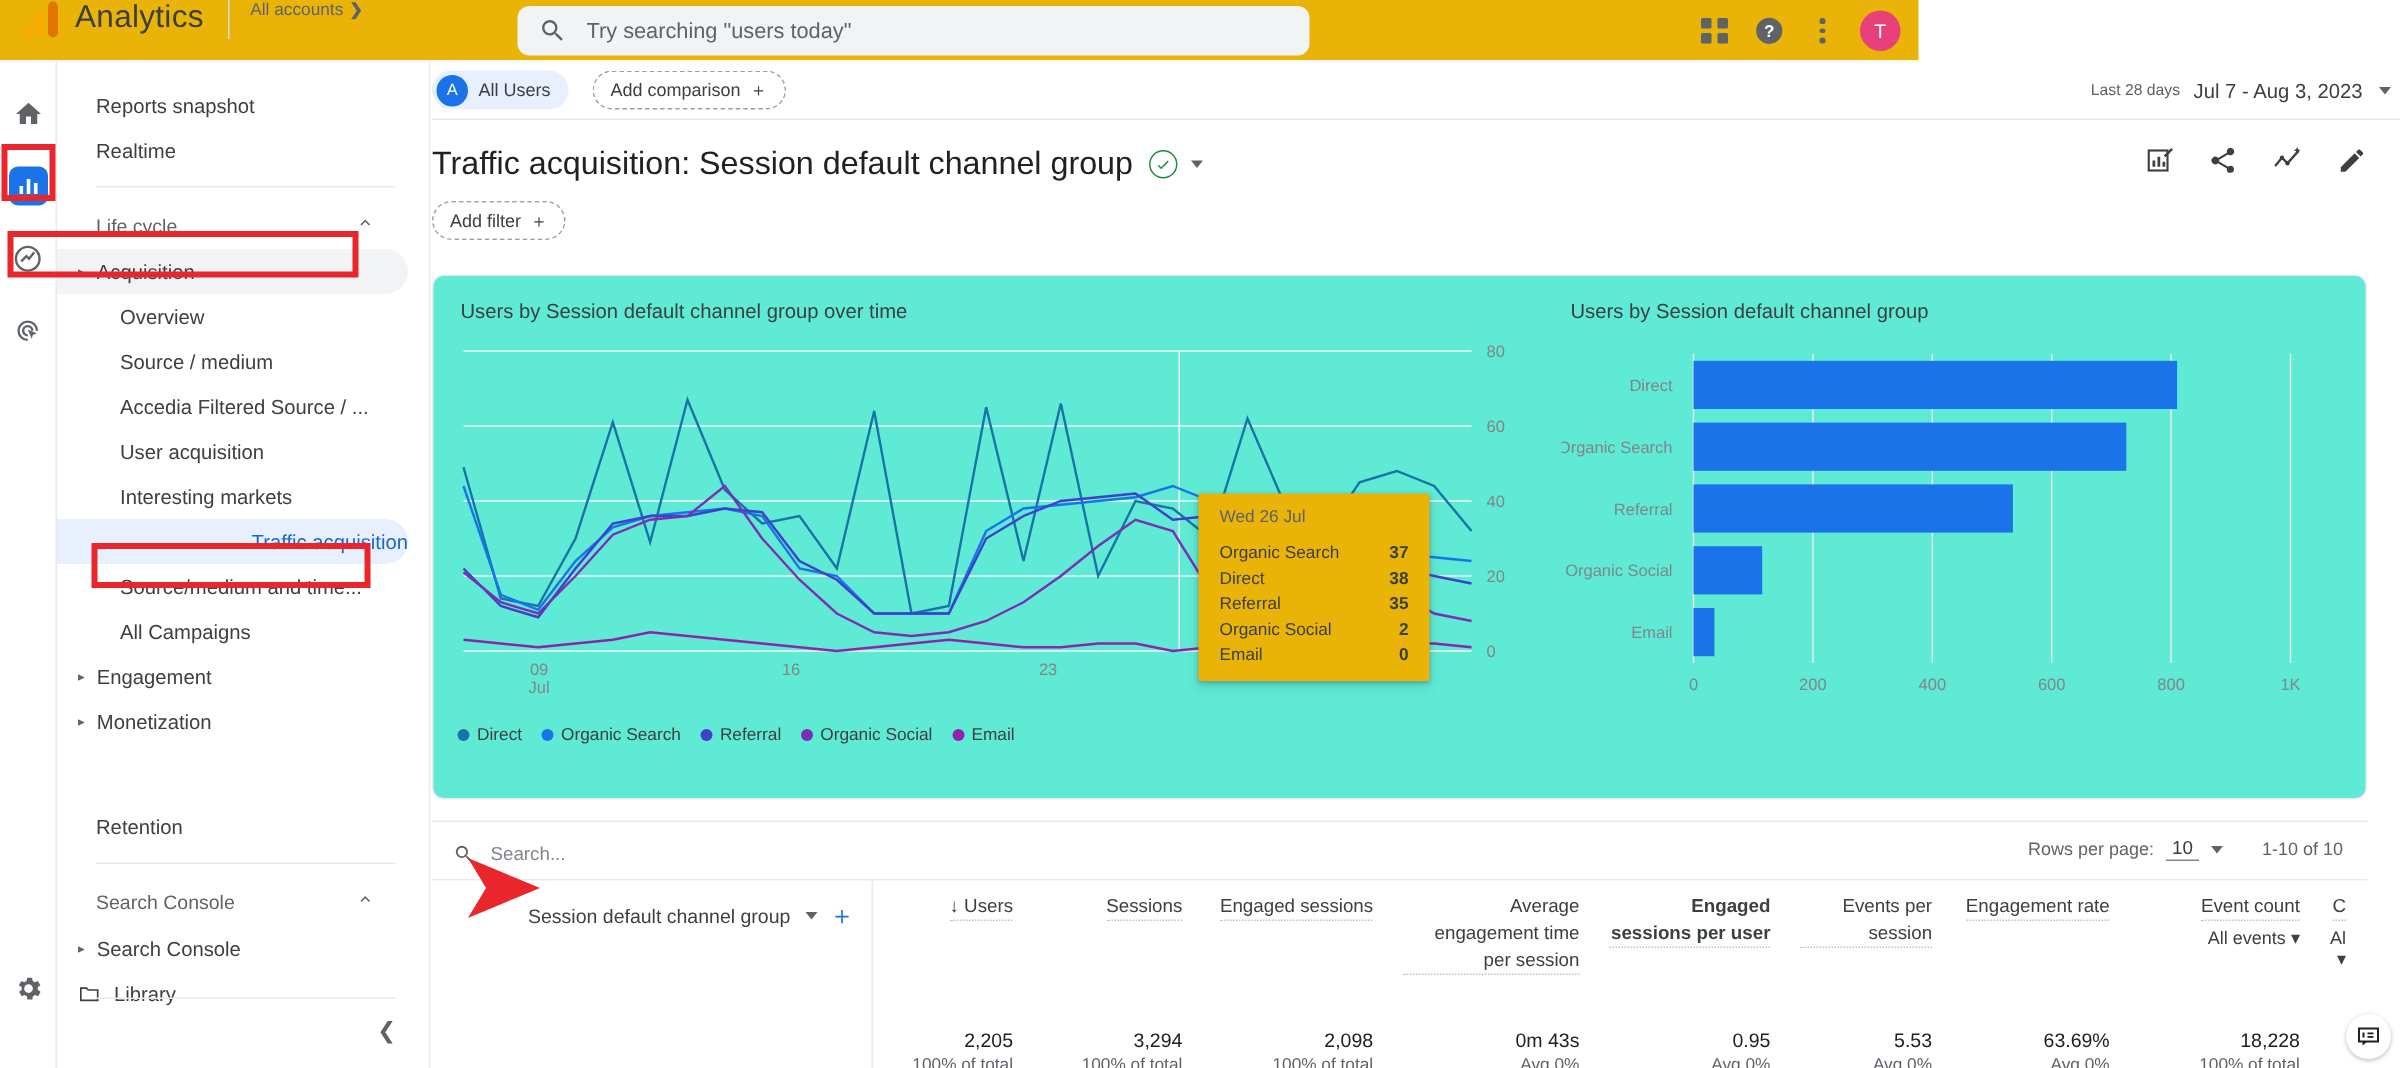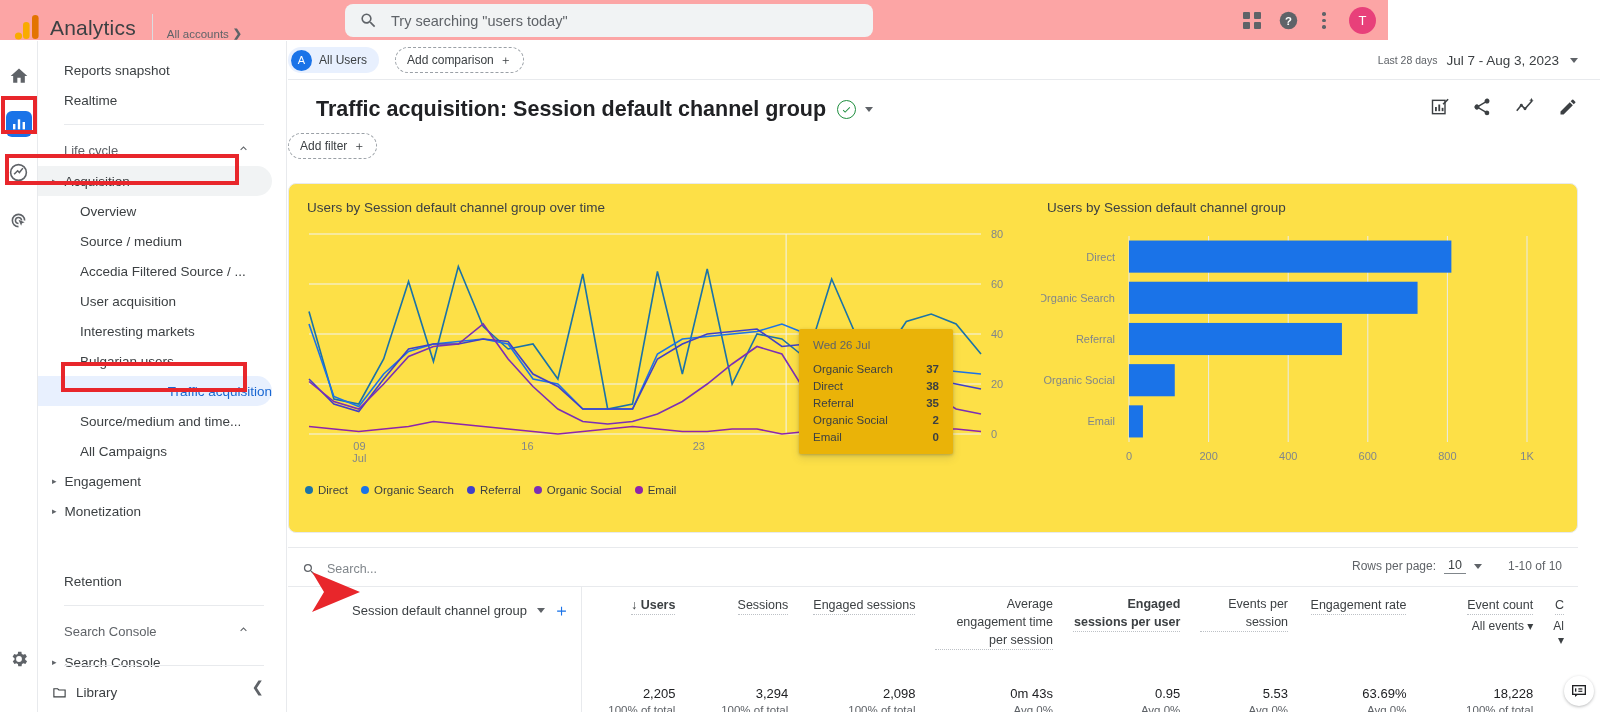--- a/index.html
+++ b/index.html
@@ -6,22 +6,22 @@
   html, body {
     width: 1600px; height: 712px;
     font-family: "Liberation Sans", sans-serif;
     background: #fff; color: #202124;
     overflow: hidden;
   }
   .app { position: relative; width: 1600px; height: 712px; }
 
   
   .topbar {
-    position: absolute; top: 0; left: 0; width: 1388px; height: 41px;
-    background: #fca5a5; display: flex; align-items: flex-end;
+    position: absolute; top: 0; left: 0; width: 1279px; height: 41px;
+    background: #eab308; display: flex; align-items: flex-start;
     border-bottom: 1px solid #fff;
   }
   .ga-logo { margin-left: 14px; width: 28px; height: 26px; display:flex; align-items:flex-end; }
   .brand {
     font-size: 21px; color: #3c4043; margin-left: 8px; letter-spacing: .2px;
     font-family: "Liberation Sans", sans-serif;
   }
   .brand-div { width:1px; height: 26px; background:#dadce0; margin: 0 14px 0 16px; }
   .acct-crumb { font-size: 11.5px; color: #5f6368; display:flex; align-items:center; gap:4px; }
   .acct-crumb .chev { font-size: 11px; color:#5f6368; font-weight:bold; }
@@ -89,35 +89,35 @@
   .seg-row { height:38px; display:flex; align-items:center; padding:0 0 0 0; }
   .seg-chip {
     height:26px; border-radius:13px; background:#e8f0fe; display:flex; align-items:center;
     padding: 0 12px 0 3px; gap:7px; font-size:12px; color:#3c4043; cursor:pointer;
   }
   .seg-avatar { width:21px;height:21px;border-radius:50%;background:#1a73e8;color:#fff;font-size:11px;display:flex;align-items:center;justify-content:center; }
   .dashchip {
     height:26px; border-radius:13px; border:1px dashed #9aa0a6; display:flex; align-items:center;
     padding:0 11px; gap:6px; font-size:12px; color:#3c4043; cursor:pointer; background:#fff;
   }
-  .daterange { margin-left:auto; display:flex; align-items:center; gap:9px; padding-right:22px; }
+  .daterange { margin-left:auto; display:flex; align-items:center; gap:9px; padding-right:6px; }
   .dr-badge { font-size:10.5px; color:#5f6368; }
   .dr-text { font-size:13.5px; color:#3c4043; }
   .hr-line { height:1px; background:#e8eaed; }
 
   .title-row { display:flex; align-items:center; padding: 16px 22px 0 0; }
-  .page-title { font-size:21.5px; color:#202124; font-weight:700;padding-left:28px; }
+  .page-title { font-size:21.5px; color:#202124; font-weight:400; }
   .verified { width:19px;height:19px;border-radius:50%;border:1.5px solid #1e8e3e; display:flex;align-items:center;justify-content:center;margin-left:11px; }
   .tri-down { width:0;height:0;border-left:4.5px solid transparent;border-right:4.5px solid transparent;border-top:5px solid #5f6368; margin-left:9px; cursor:pointer;}
   .title-icons { margin-left:auto; display:flex; align-items:center; gap:22px; }
 
   
   .card {
     position:absolute; left:0; top:142px; width:1290px; height:350px;
-    border:1px solid #e8eaed; border-radius:8px; background:#fde047;
+    border:1px solid #e8eaed; border-radius:8px; background:#5eead4;
   }
   .card-title { font-size:13.5px; color:#3c4043; }
 
   .chart-axis-lbl { font-size:11px; fill:#80868b; font-family:"Liberation Sans",sans-serif; }
   .legend { display:flex; align-items:center; gap:13px; }
   .lg { display:flex; align-items:center; gap:5px; font-size:11.5px; color:#3c4043; }
   .lg i { width:8px;height:8px;border-radius:50%; display:block; }
 
   
   .tooltip {
@@ -271,23 +271,20 @@
           <span>Source / medium</span>
         </div>
         <div class="nav-item sub">
           <span>Accedia Filtered Source / ...</span>
         </div>
         <div class="nav-item sub">
           <span>User acquisition</span>
         </div>
         <div class="nav-item sub">
           <span>Interesting markets</span>
-        </div>
-        <div class="nav-item sub">
-          <span>Bulgarian users</span>
         </div>
         <div class="nav-item sub selected">
           <span>Traffic acquisition</span>
         </div>
         <div class="nav-item sub">
           <span>Source/medium and time...</span>
         </div>
         <div class="nav-item sub">
           <span>All Campaigns</span>
         </div>
@@ -525,21 +522,21 @@
           <div class="dim-head">
             <span>Session default channel group</span>
             <span class="tri-down" style="margin-left:2px;"></span>
             <span class="plus-blue">＋</span>
           </div>
         </div>
         <div style="flex:1; position:relative;">
           <table style="width:100%; border-collapse:collapse;">
             <thead>
                 <tr id="thRow">
-                  <th class="th-cell" style="width: 11%; text-align: right; font-weight: bold;"><div style="display: inline-block; text-align: right;"><span class="th">↓ Users</span></div></th>
+                  <th class="th-cell" style="width: 11%; text-align: right; font-weight: normal;"><div style="display: inline-block; text-align: right;"><span class="th">↓ Users</span></div></th>
                   <th class="th-cell" style="width: 11.5%; text-align: right; font-weight: normal;"><div style="display: inline-block; text-align: right;"><span class="th">Sessions</span></div></th>
                   <th class="th-cell" style="width: 13%; text-align: right; font-weight: normal;"><div style="display: inline-block; text-align: right;"><span class="th">Engaged sessions</span></div></th>
                   <th class="th-cell" style="width: 14%; text-align: right; font-weight: normal;"><div style="display: inline-block; text-align: right;"><span class="th">Average engagement time per session</span></div></th>
                   <th class="th-cell" style="width: 13%; text-align: right; font-weight: bold;"><div style="display: inline-block; text-align: right;"><span class="th">Engaged sessions per user</span></div></th>
                   <th class="th-cell" style="width: 11%; text-align: right; font-weight: normal;"><div style="display: inline-block; text-align: right;"><span class="th">Events per session</span></div></th>
                   <th class="th-cell" style="width: 12%; text-align: right; font-weight: normal;"><div style="display: inline-block; text-align: right;"><span class="th">Engagement rate</span></div></th>
                   <th class="th-cell" style="width: 13%; text-align: right; font-weight: normal;"><div style="display: inline-block; text-align: right;"><span class="th">Event count</span><div style="font-size: 12px; color: rgb(60, 64, 67); margin-top: 4px;">All events  ▾</div></div></th>
                   <th class="th-cell" style="width: 2%; text-align: right; font-weight: normal;"><div style="display: inline-block; text-align: right;"><span class="th">C</span><div style="font-size: 12px; color: rgb(60, 64, 67); margin-top: 4px;">Al  ▾</div></div></th>
                 </tr>
               </thead>

